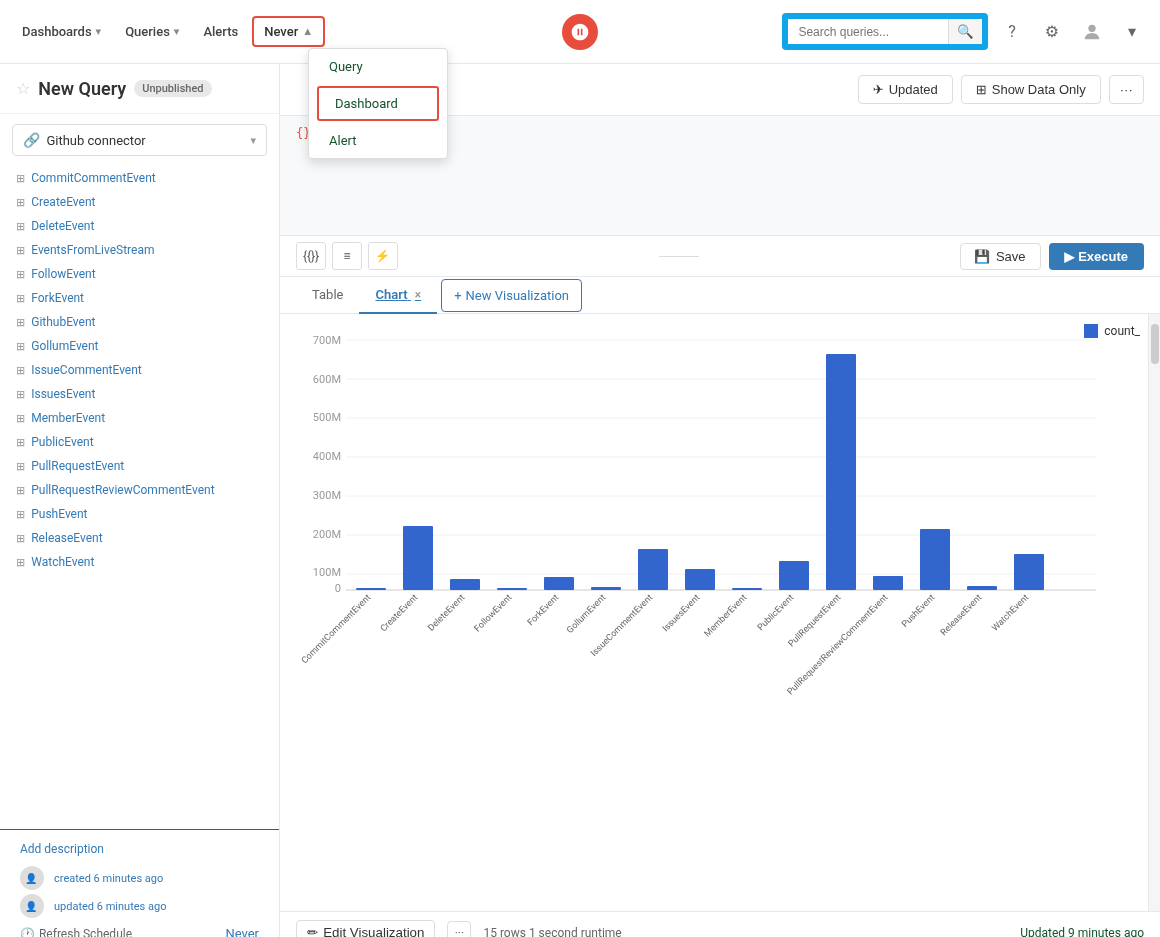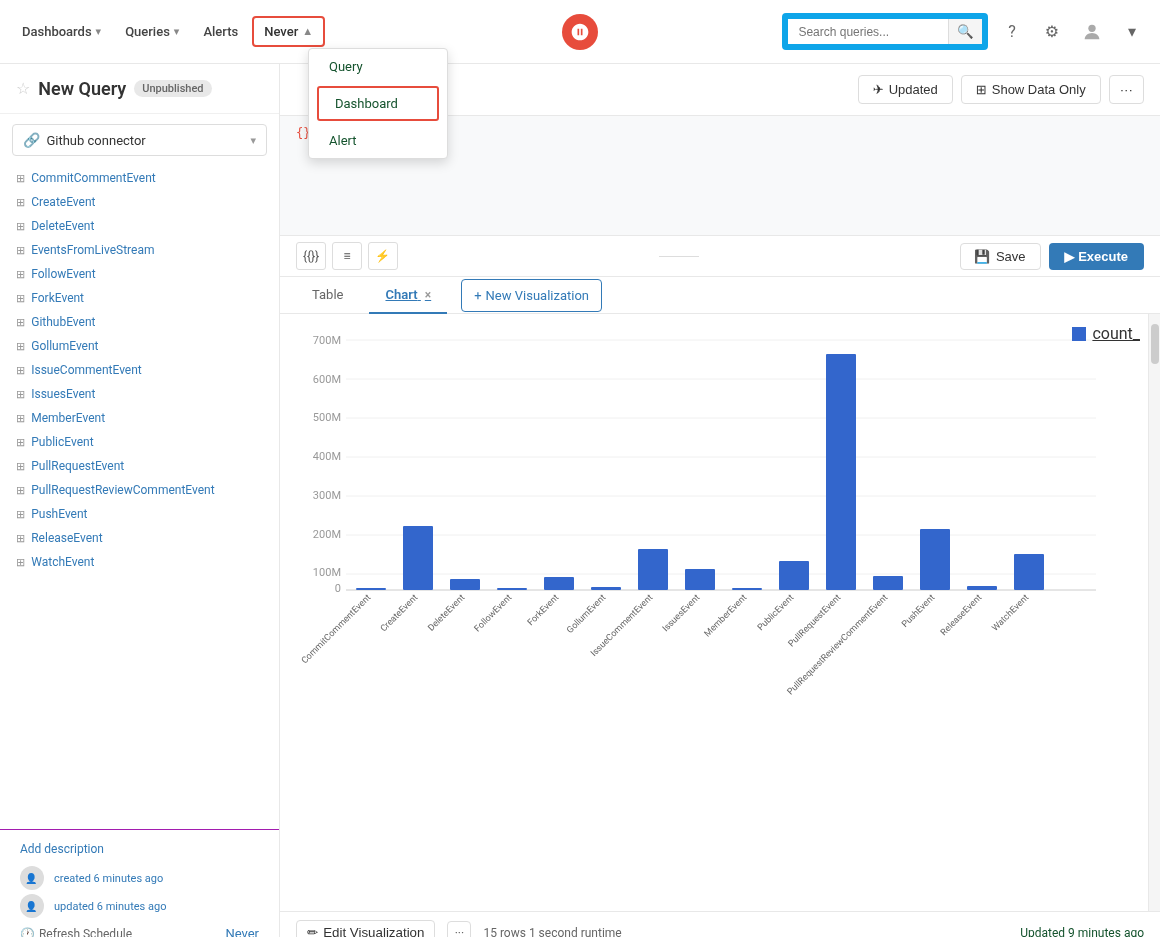--- a/index.html
+++ b/index.html
@@ -333,21 +333,21 @@
       display: flex;
       flex-direction: column;
       overflow: hidden;
     }
 
     
     .tabs-bar {
       display: flex; align-items: center;
       padding: 0 16px;
       border-bottom: 1px solid #e8e8e8;
-      gap: 10px;
+      gap: 0;
     }
     .tab {
       padding: 10px 16px;
       cursor: pointer;
       font-size: 13px;
       color: #666;
       border-bottom: 2px solid transparent;
       margin-bottom: -1px;
     }
     .tab.active {
@@ -378,22 +378,21 @@
       padding: 16px;
       overflow: hidden;
       position: relative;
     }
 
     .chart-legend {
       position: absolute;
       top: 10px;
       right: 20px;
       display: flex; align-items: center; gap: 6px;
-      font-size: 16px;
-      text-decoration: underline;
+      font-size: 12px;
     }
     .legend-color {
       width: 14px; height: 14px;
       background: #3366cc;
     }
 
     
     .chart-scroll {
       position: absolute;
       right: 0; top: 0; bottom: 0;

